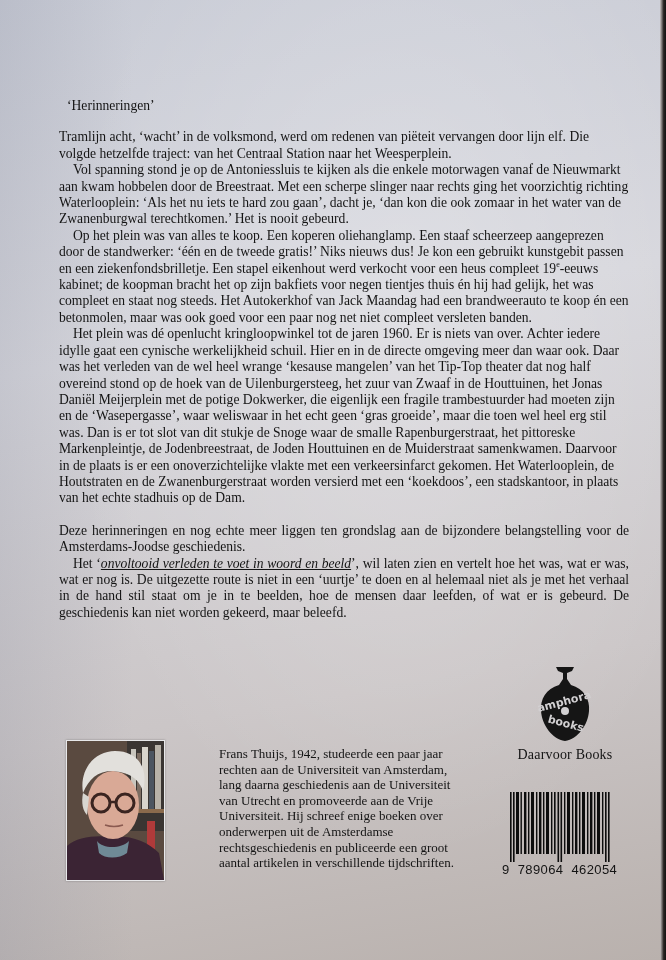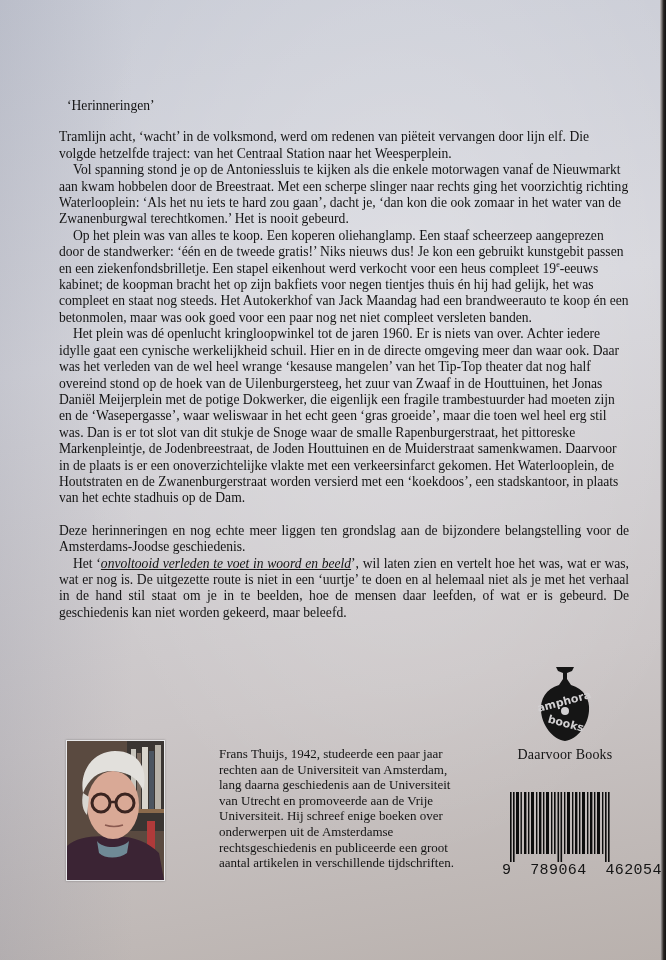--- a/index.html
+++ b/index.html
@@ -47,22 +47,22 @@
       position: absolute; left: 203px; top: 746px; width: 240px;
       font-size: 13px; line-height: 15.6px; margin-left: 16px;
     }
 
     .barcode-wrap {
       position: absolute; left: 502px; top: 790px; width: 118px; height: 90px;
     }
     .barcode { display: block; }
     .isbn {
       position: absolute; left: 0; top: 72px; width: 118px;
-      font-family: Liberation Mono, monospace;
-      font-size: 15px; letter-spacing: 0.4px; white-space: pre;
+      font-family: Liberation Sans, sans-serif;
+      font-size: 13px; letter-spacing: 0.4px; white-space: pre;
     }
   </style>
 </head>
 <body>
 
 <div class="vignette"></div>
 <div class="page-edge"></div>
 
 <div class="text-block">
   <p class="heading">‘Herinneringen’</p>

